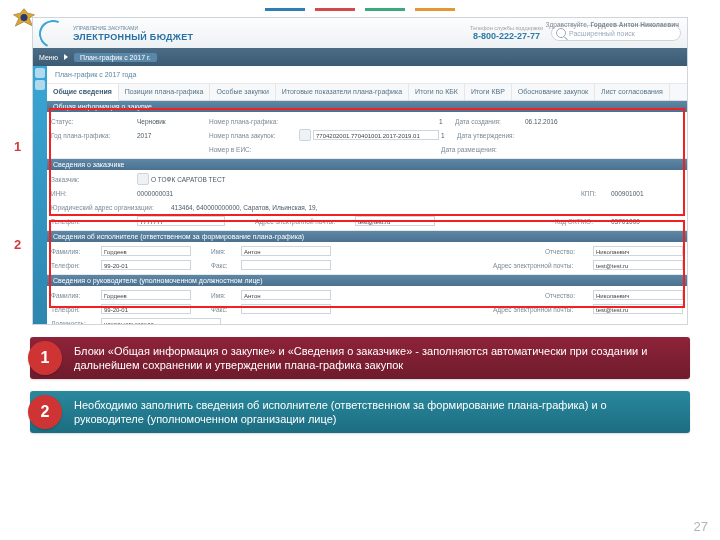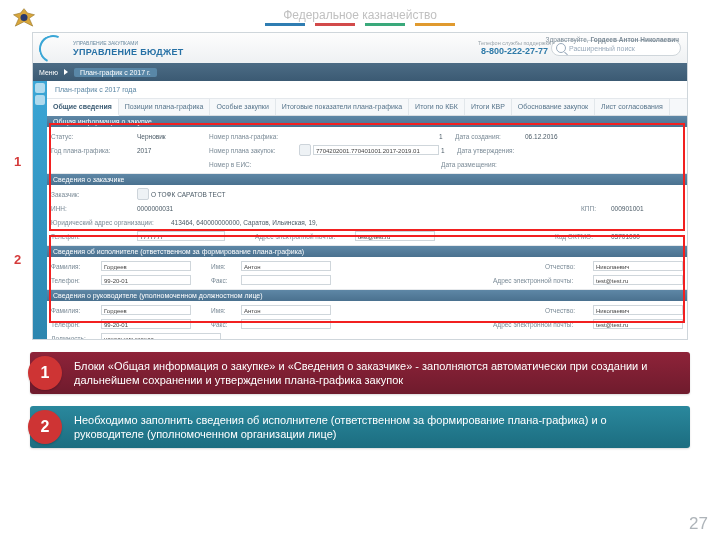--- a/index.html
+++ b/index.html
@@ -87,21 +87,21 @@
   .logo-swirl div {
     width: 24px; height: 24px; border: 2px solid #3aa6d6; border-right-color: transparent;
     border-bottom-color: transparent; border-radius: 50%; transform: rotate(-20deg);
     position: absolute; top: 0; left: 0;
   }
   .logo-text { line-height: 9px; }
   .logo-text .l1 { font-size: 5px; color: #6a8aa0; }
   .logo-text .l2 { font-size: 9px; color: #2771a5; font-weight: bold; letter-spacing: 0.3px; }
   .topbar-right {
     margin-left: auto; text-align: right; font-size: 7px; color: #9aa4ab;
-    display:flex; align-items:center; 
+    display:flex; align-items:center; gap:8px;
   }
   .phone-box { text-align: center; }
   .phone-box .ph { color: #2e7aa8; font-size: 9px; font-weight: bold; }
   .search-pill {
     height: 14px; width: 120px; border: 1px solid #cfd6db; border-radius: 8px;
     display:flex; align-items:center; padding:0 4px; gap:3px; background:#fff;
   }
   .menu-bar {
     height: 18px; background: linear-gradient(#4c6c85,#3b5a73); color:#fff;
     display:flex; align-items:center; padding: 0 6px; gap:6px; font-size:7px;
@@ -151,37 +151,36 @@
     font-weight:bold; font-size:16px; display:flex; align-items:center; justify-content:center;
     box-shadow:0 1px 2px rgba(0,0,0,.2);
   }
   .note .bar {
     flex:1; color:#fff; font-size:11px; line-height:14px;
     padding:7px 14px 7px 44px; border-radius:3px;
   }
   .note1 .bar { background: linear-gradient(#8e2339,#6f1b2d); }
   .note2 .bar { background: linear-gradient(#2a889d,#1c6d80); }
   .page-num {
-    position:absolute; bottom:6px; right:12px; color:#aeb4b9; font-size:17px;margin-top:8px;
+    position:absolute; bottom:6px; right:12px; color:#aeb4b9; font-size:13px;margin-top:8px;
   }
 </style>
 </head>
 <body>
 
 <div class="page">
 
   <div class="emblem">
     <svg viewBox="0 0 32 32">
       <path d="M16 3 L20 8 L28 10 L22 14 L26 23 L16 18 L6 23 L10 14 L4 10 L12 8 Z" fill="#d8a63b" stroke="#8a6a1f" stroke-width="0.6"></path>
       <circle cx="16" cy="13" r="4" fill="#2a3a6e"></circle>
     </svg>
   </div>
 
   <div class="header-txt">
-    <div>Федеральное казначейство</div>
   </div>
 
 
   <div class="accent-bar">
     <span style="background:#2f7db2"></span>
     <span style="background:#d24a4a"></span>
     <span style="background:#3aa97b"></span>
     <span style="background:#e09a2f"></span>
   </div>
 
@@ -195,21 +194,21 @@
       <div class="greet">
         <span>Здравствуйте,</span> <b>Гордеев Антон Николаевич</b>
       </div>
 
       <div class="topbar">
         <div class="logo-swirl">
             <div></div>
           </div>
         <div class="logo-text">
           <div class="l1">УПРАВЛЕНИЕ ЗАКУПКАМИ</div>
-          <div class="l2">УПРАВЛЕНИЕ БЮДЖЕТ</div>
+          <div class="l2">ЭЛЕКТРОННЫЙ БЮДЖЕТ</div>
         </div>
         <div class="topbar-right">
           <div class="phone-box">
             <div style="font-size:5.5px;color:#9aa4ab">Телефон службы поддержки</div>
             <div class="ph">8-800-222-27-77</div>
           </div>
           <div class="search-pill">
             <span style="width:8px;height:8px;border:1px solid #9ab;border-radius:50%;position:relative">
               <span style="position:absolute;width:4px;height:1px;background:#9ab;bottom:-2px;right:-3px;transform:rotate(40deg)"></span>
             </span>

